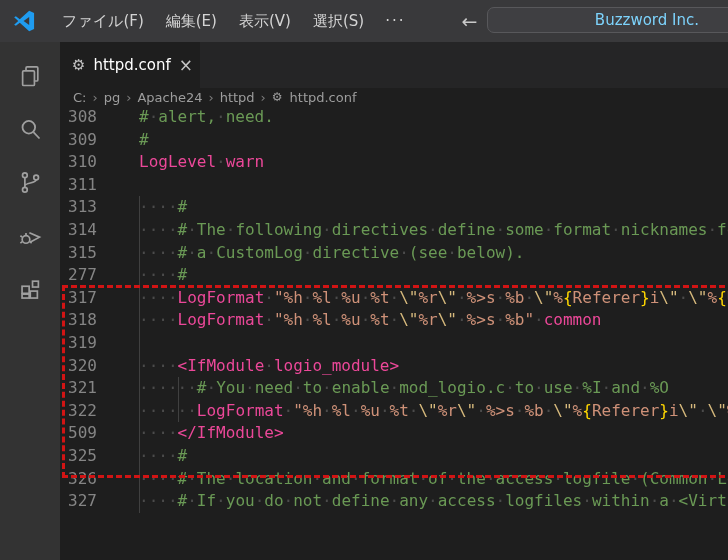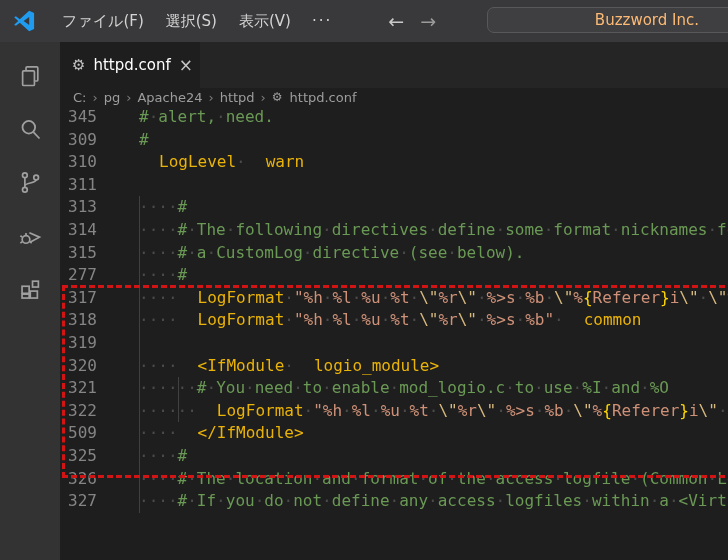--- a/index.html
+++ b/index.html
@@ -14,21 +14,21 @@
   .menu-item{padding:4px 11px;font-size:15px;color:#d4d4d4;cursor:default;border-radius:5px;}
   .menu-more{padding:4px 10px;font-size:15px;color:#d4d4d4;letter-spacing:2px;}
   .nav-arrows{display:flex;align-items:center;gap:16px;margin-left:46px;}
   .nav-arrow{font-size:19px;line-height:1;}
   .nav-back{color:#c9c9c9;}
   .nav-fwd{color:#9a9a9a;}
   .command-center{position:absolute;left:487px;top:7px;width:280px;height:26px;
                   background:#3f3f42;border:1px solid #58585b;border-radius:7px;
                   display:flex;align-items:center;justify-content:flex-end;
                   padding-right:67px;box-sizing:border-box;}
-  .command-center .title-text{font-size:15px;color:#fdba74;white-space:nowrap;margin-left:20px;}
+  .command-center .title-text{font-size:15px;color:#7dd3fc;white-space:nowrap;margin-left:20px;}
 
   
   .activitybar{position:absolute;left:0;top:42px;width:60px;height:518px;background:#333333;
                display:flex;flex-direction:column;align-items:center;padding-top:8px;box-sizing:border-box;}
   .act-item{width:60px;height:53px;display:flex;align-items:center;justify-content:center;color:#a0a0a0;}
   .act-item svg{width:27px;height:27px;display:block;}
 
   
   .tabbar{position:absolute;left:60px;top:42px;width:668px;height:46px;background:#252526;display:flex;}
   .tab{width:140px;height:46px;background:#1e1e1e;display:flex;align-items:center;
@@ -46,21 +46,21 @@
   .crumb-gear{font-size:12px;color:#9d9d9d;margin:0 5px 0 2px;}
 
   
   .editor{position:absolute;left:60px;top:106px;width:668px;height:454px;overflow:hidden;background:#1e1e1e;}
   .line{display:flex;height:22.6px;line-height:22.6px;
         font-family:"DejaVu Sans Mono","Liberation Mono",monospace;font-size:16px;white-space:pre;}
   .num{width:37px;flex:0 0 37px;text-align:right;color:#858585;}
   .code{position:relative;margin-left:42px;flex:1;color:#d4d4d4;}
   .guide{position:absolute;top:0;bottom:0;width:1px;background:#404040;}
   .ws{color:#4b4b4b;}
-  .tk-p{color:#eab308;margin-left:20px;}
+  .tk-p{color:#ec4899;}
   .tk-c{color:#6a9955;}
   .tk-s{color:#ce9178;}
   .tk-e{color:#d7ba7d;}
   .tk-b{color:#ffd700;}
 
   
   .annotation{position:absolute;left:2px;top:179px;width:690px;height:193px;
               border:3px dashed #d21414;box-sizing:border-box;z-index:5;pointer-events:none;}
 </style>
 </head>
@@ -68,22 +68,23 @@
 
 <div class="window">
 
   <div class="titlebar">
     <svg class="vscode-logo" viewBox="0 0 24 24">
       <path d="M16.8 2.5 L8.1 10.4 4.5 7.6 2.9 8.5 6.7 12 2.9 15.5 4.5 16.4 8.1 13.6 16.8 21.5 21.3 19.3 V4.7 Z" fill="#1f9cf0"></path>
       <path d="M16.8 8.2 L11.6 12 16.8 15.8 Z" fill="#39393b"></path>
     </svg>
     <div class="menubar">
         <div class="menu-item">ファイル(F)</div>
+        <div class="menu-item">編集(E)</div>
+        <div class="menu-item">表示(V)</div>
         <div class="menu-item">選択(S)</div>
-        <div class="menu-item">表示(V)</div>
         <div class="menu-more">···</div>
       </div>
     <div class="nav-arrows">
       <span class="nav-arrow nav-back">←</span>
       <span class="nav-arrow nav-fwd">→</span>
     </div>
     <div class="command-center">
       <span class="title-text">Buzzword Inc.</span>
     </div>
   </div>
@@ -142,21 +143,21 @@
       <span class="crumb">Apache24</span>
       <span class="crumb-sep">›</span>
       <span class="crumb">httpd</span>
       <span class="crumb-sep">›</span>
       <span class="crumb-gear">⚙</span>
       <span class="crumb">httpd.conf</span>
     </div>
 
   <div class="editor">
     <div>
-        <div class="line"><div class="num">345</div><div class="code"><span class="tk-c">#</span><span class="ws">·</span><span class="tk-c">alert,</span><span class="ws">·</span><span class="tk-c">need.</span></div></div>
+        <div class="line"><div class="num">308</div><div class="code"><span class="tk-c">#</span><span class="ws">·</span><span class="tk-c">alert,</span><span class="ws">·</span><span class="tk-c">need.</span></div></div>
         <div class="line"><div class="num">309</div><div class="code"><span class="tk-c">#</span></div></div>
         <div class="line"><div class="num">310</div><div class="code"><span class="tk-p">LogLevel</span><span class="ws">·</span><span class="tk-p">warn</span></div></div>
         <div class="line"><div class="num">311</div><div class="code"></div></div>
         <div class="line"><div class="num">313</div><div class="code"><span class="guide" style="left: 0px;"></span><span class="ws">·</span><span class="ws">·</span><span class="ws">·</span><span class="ws">·</span><span class="tk-c">#</span></div></div>
         <div class="line"><div class="num">314</div><div class="code"><span class="guide" style="left: 0px;"></span><span class="ws">·</span><span class="ws">·</span><span class="ws">·</span><span class="ws">·</span><span class="tk-c">#</span><span class="ws">·</span><span class="tk-c">The</span><span class="ws">·</span><span class="tk-c">following</span><span class="ws">·</span><span class="tk-c">directives</span><span class="ws">·</span><span class="tk-c">define</span><span class="ws">·</span><span class="tk-c">some</span><span class="ws">·</span><span class="tk-c">format</span><span class="ws">·</span><span class="tk-c">nicknames</span><span class="ws">·</span><span class="tk-c">for</span></div></div>
         <div class="line"><div class="num">315</div><div class="code"><span class="guide" style="left: 0px;"></span><span class="ws">·</span><span class="ws">·</span><span class="ws">·</span><span class="ws">·</span><span class="tk-c">#</span><span class="ws">·</span><span class="tk-c">a</span><span class="ws">·</span><span class="tk-c">CustomLog</span><span class="ws">·</span><span class="tk-c">directive</span><span class="ws">·</span><span class="tk-c">(see</span><span class="ws">·</span><span class="tk-c">below).</span></div></div>
         <div class="line"><div class="num">277</div><div class="code"><span class="guide" style="left: 0px;"></span><span class="ws">·</span><span class="ws">·</span><span class="ws">·</span><span class="ws">·</span><span class="tk-c">#</span></div></div>
         <div class="line"><div class="num">317</div><div class="code"><span class="guide" style="left: 0px;"></span><span class="ws">·</span><span class="ws">·</span><span class="ws">·</span><span class="ws">·</span><span class="tk-p">LogFormat</span><span class="ws">·</span><span class="tk-s">"%h</span><span class="ws">·</span><span class="tk-s">%l</span><span class="ws">·</span><span class="tk-s">%u</span><span class="ws">·</span><span class="tk-s">%t</span><span class="ws">·</span><span class="tk-e">\"</span><span class="tk-s">%r</span><span class="tk-e">\"</span><span class="ws">·</span><span class="tk-s">%&gt;s</span><span class="ws">·</span><span class="tk-s">%b</span><span class="ws">·</span><span class="tk-e">\"</span><span class="tk-s">%</span><span class="tk-b">{</span><span class="tk-s">Referer</span><span class="tk-b">}</span><span class="tk-s">i</span><span class="tk-e">\"</span><span class="ws">·</span><span class="tk-e">\"</span><span class="tk-s">%</span><span class="tk-b">{</span><span class="tk-s">User-Agent</span></div></div>
         <div class="line"><div class="num">318</div><div class="code"><span class="guide" style="left: 0px;"></span><span class="ws">·</span><span class="ws">·</span><span class="ws">·</span><span class="ws">·</span><span class="tk-p">LogFormat</span><span class="ws">·</span><span class="tk-s">"%h</span><span class="ws">·</span><span class="tk-s">%l</span><span class="ws">·</span><span class="tk-s">%u</span><span class="ws">·</span><span class="tk-s">%t</span><span class="ws">·</span><span class="tk-e">\"</span><span class="tk-s">%r</span><span class="tk-e">\"</span><span class="ws">·</span><span class="tk-s">%&gt;s</span><span class="ws">·</span><span class="tk-s">%b"</span><span class="ws">·</span><span class="tk-p">common</span></div></div>
         <div class="line"><div class="num">319</div><div class="code"><span class="guide" style="left: 0px;"></span></div></div>

